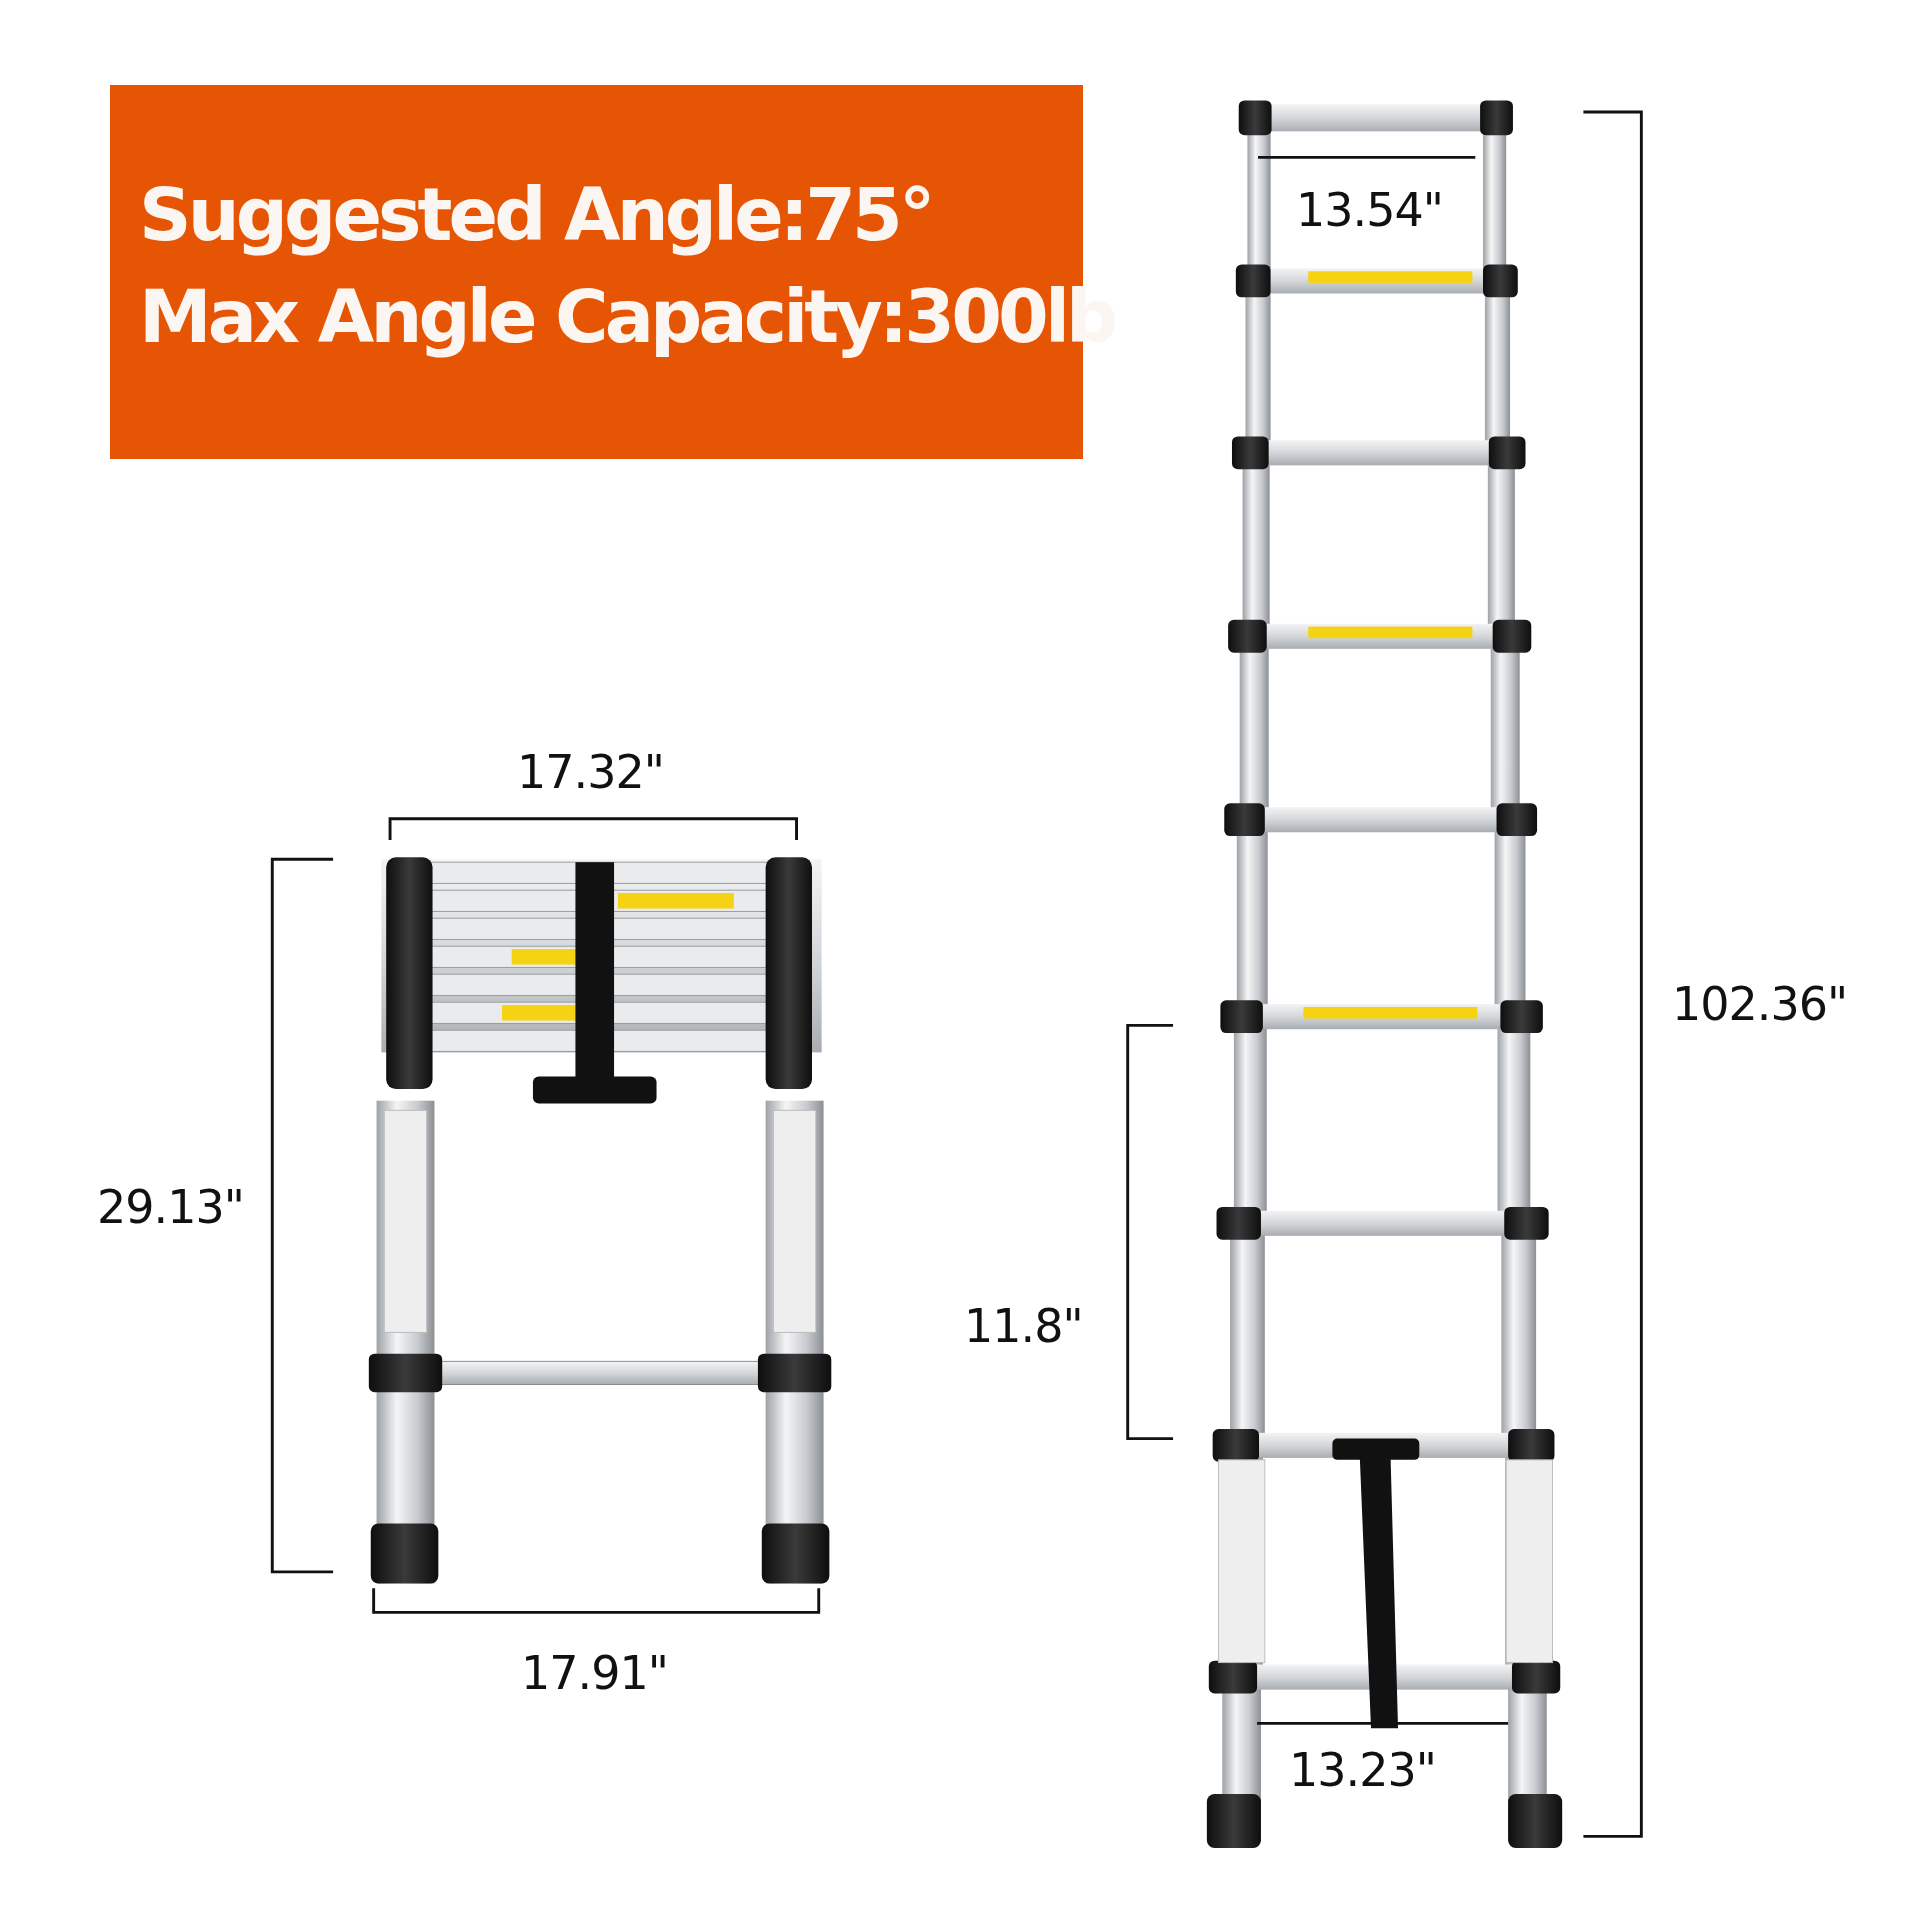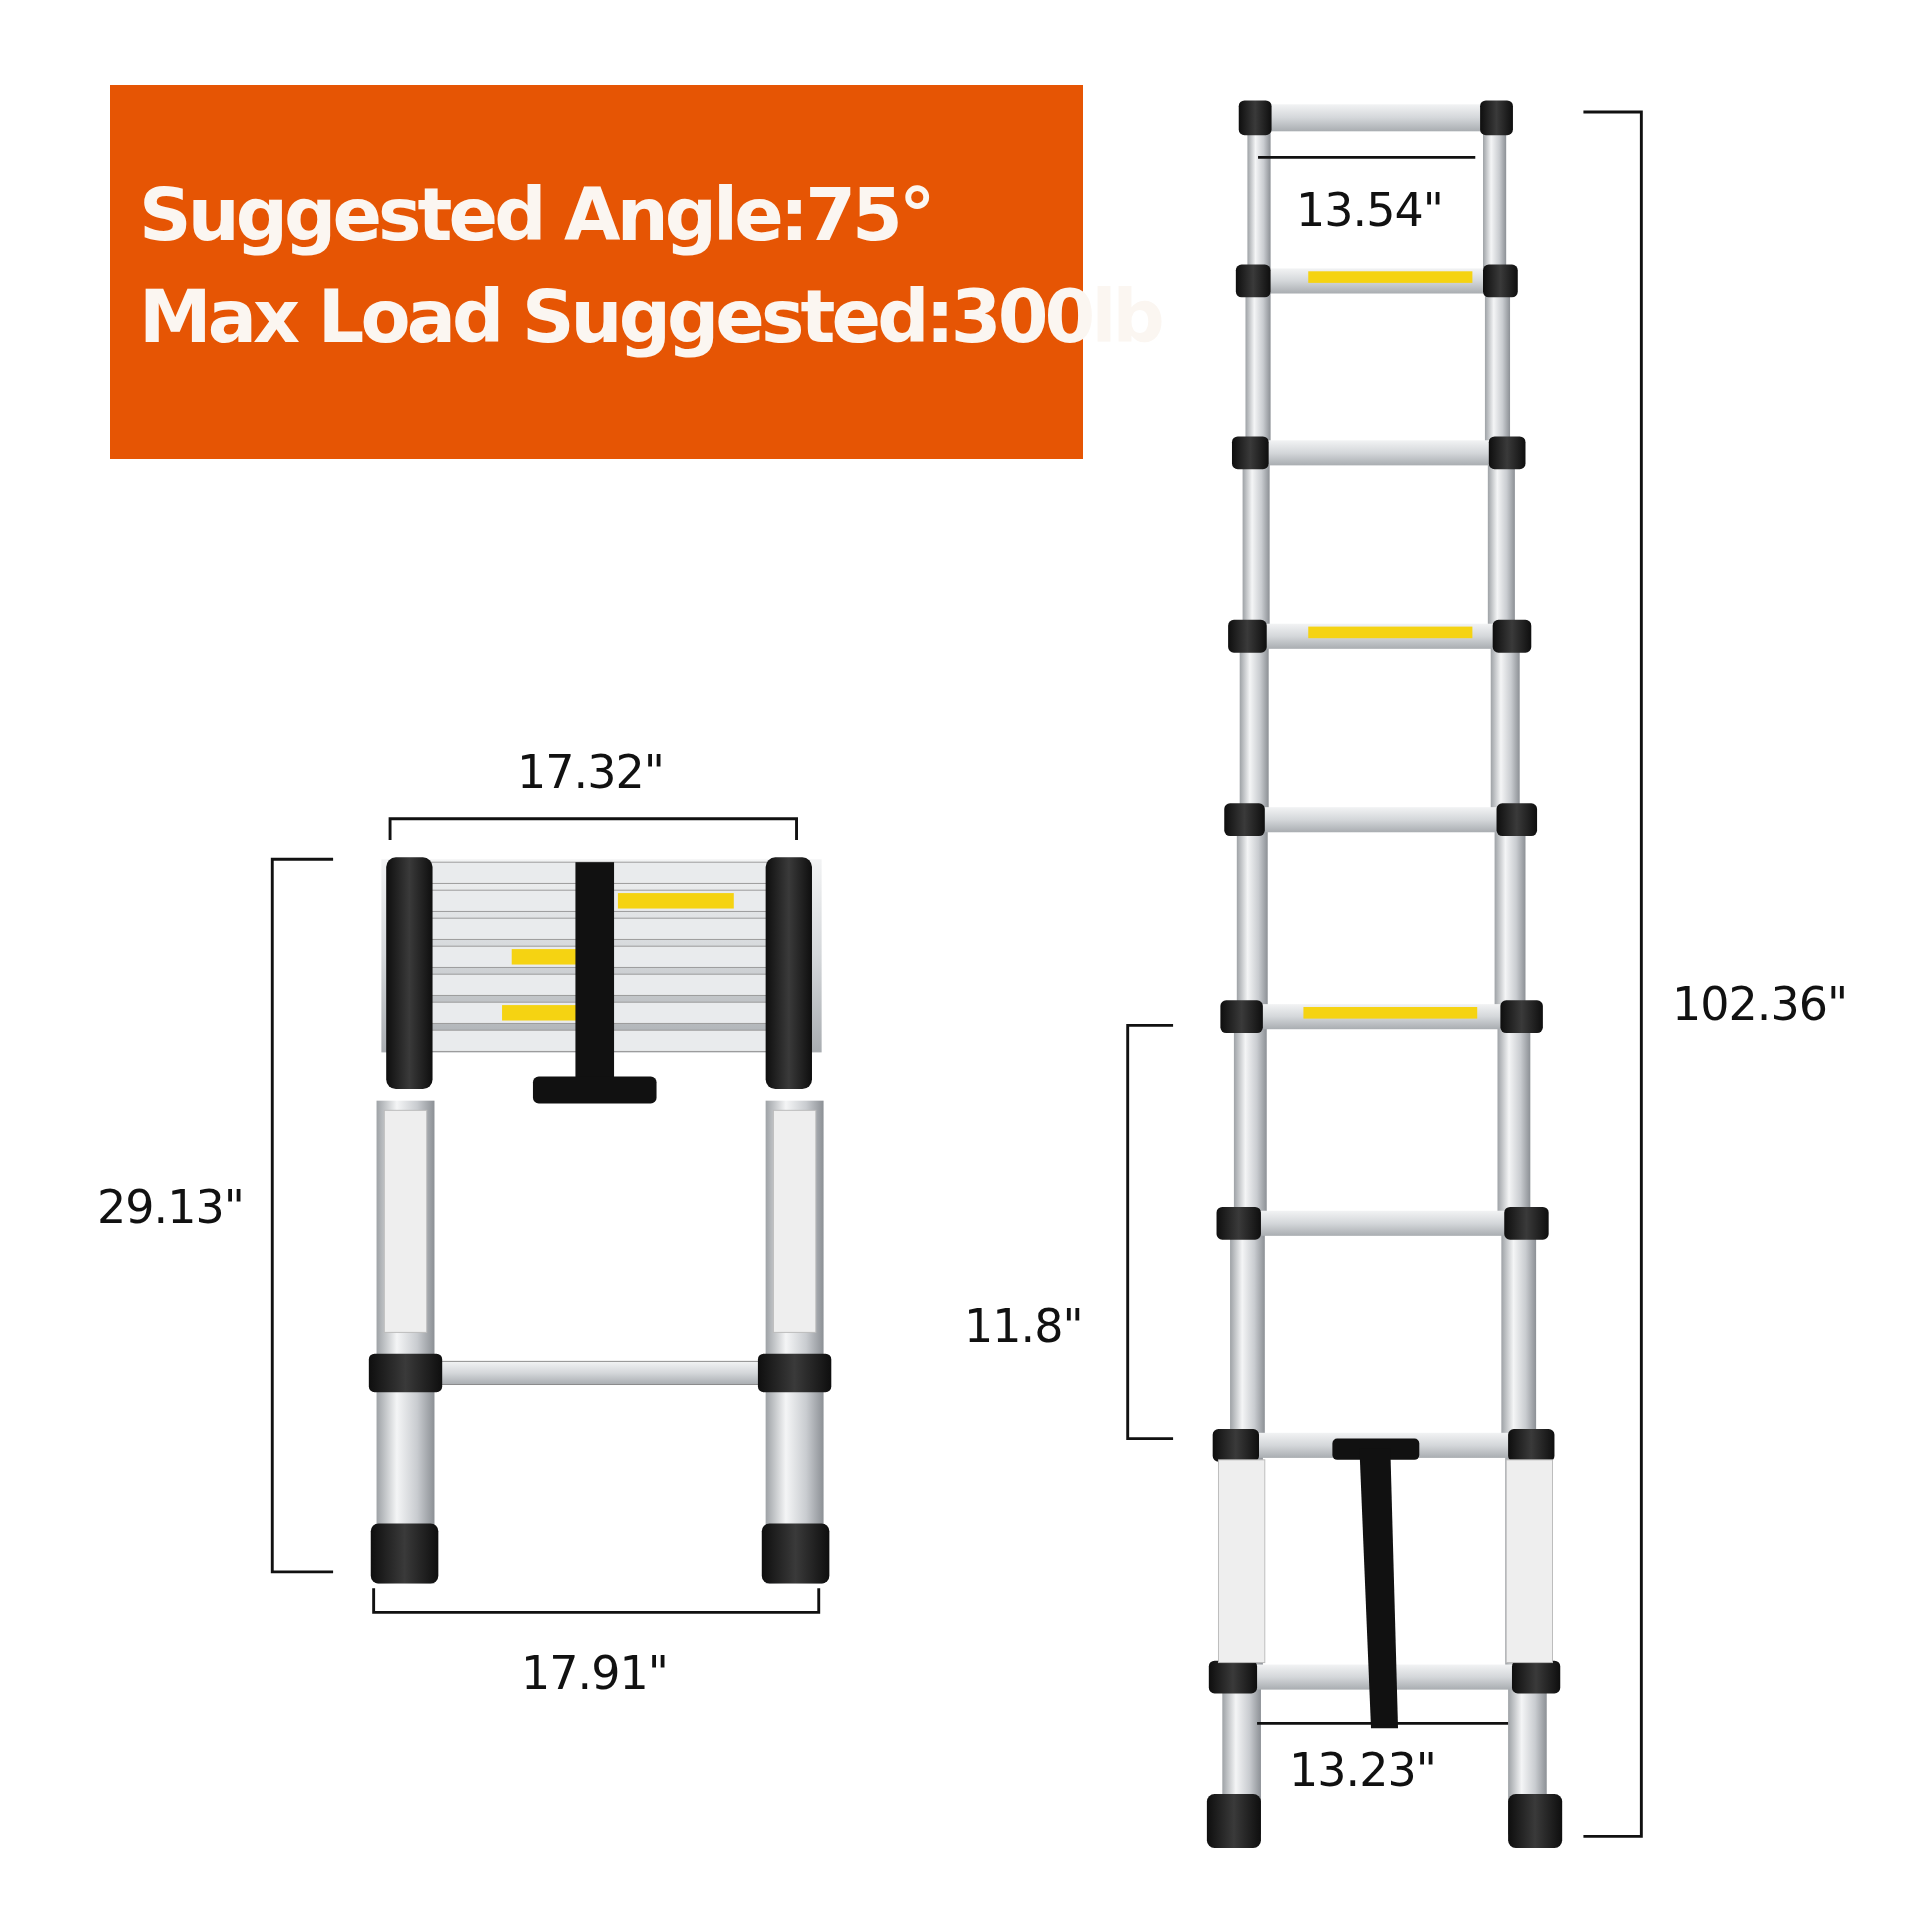--- a/index.html
+++ b/index.html
@@ -9,21 +9,21 @@
     .banner-line.l1 { top: 87px; }
     .banner-line.l2 { top: 189px; }
     .dim-label { position: absolute; color: #111; font-family: "DejaVu Sans", sans-serif; font-size: 46px; letter-spacing: -1px; white-space: nowrap; }
     svg { position: absolute; left: 0; top: 0; }
   </style>
 </head>
 <body>
 
 <div class="banner">
   <div class="banner-line l1">Suggested Angle:75°</div>
-  <div class="banner-line l2">Max Load Suggested:300lb</div>
+  <div class="banner-line l2">Max Angle Capacity:300lb</div>
 </div>
 
 <svg width="1931" height="1931" viewBox="0 0 2000 2000">
   <defs>
     <linearGradient id="rail" x1="0" x2="1" y1="0" y2="0">
       <stop offset="0" stop-color="#9ea2a6"></stop>
       <stop offset="0.35" stop-color="#f4f5f6"></stop>
       <stop offset="0.7" stop-color="#c9ccd0"></stop>
       <stop offset="1" stop-color="#8c9095"></stop>
     </linearGradient>

